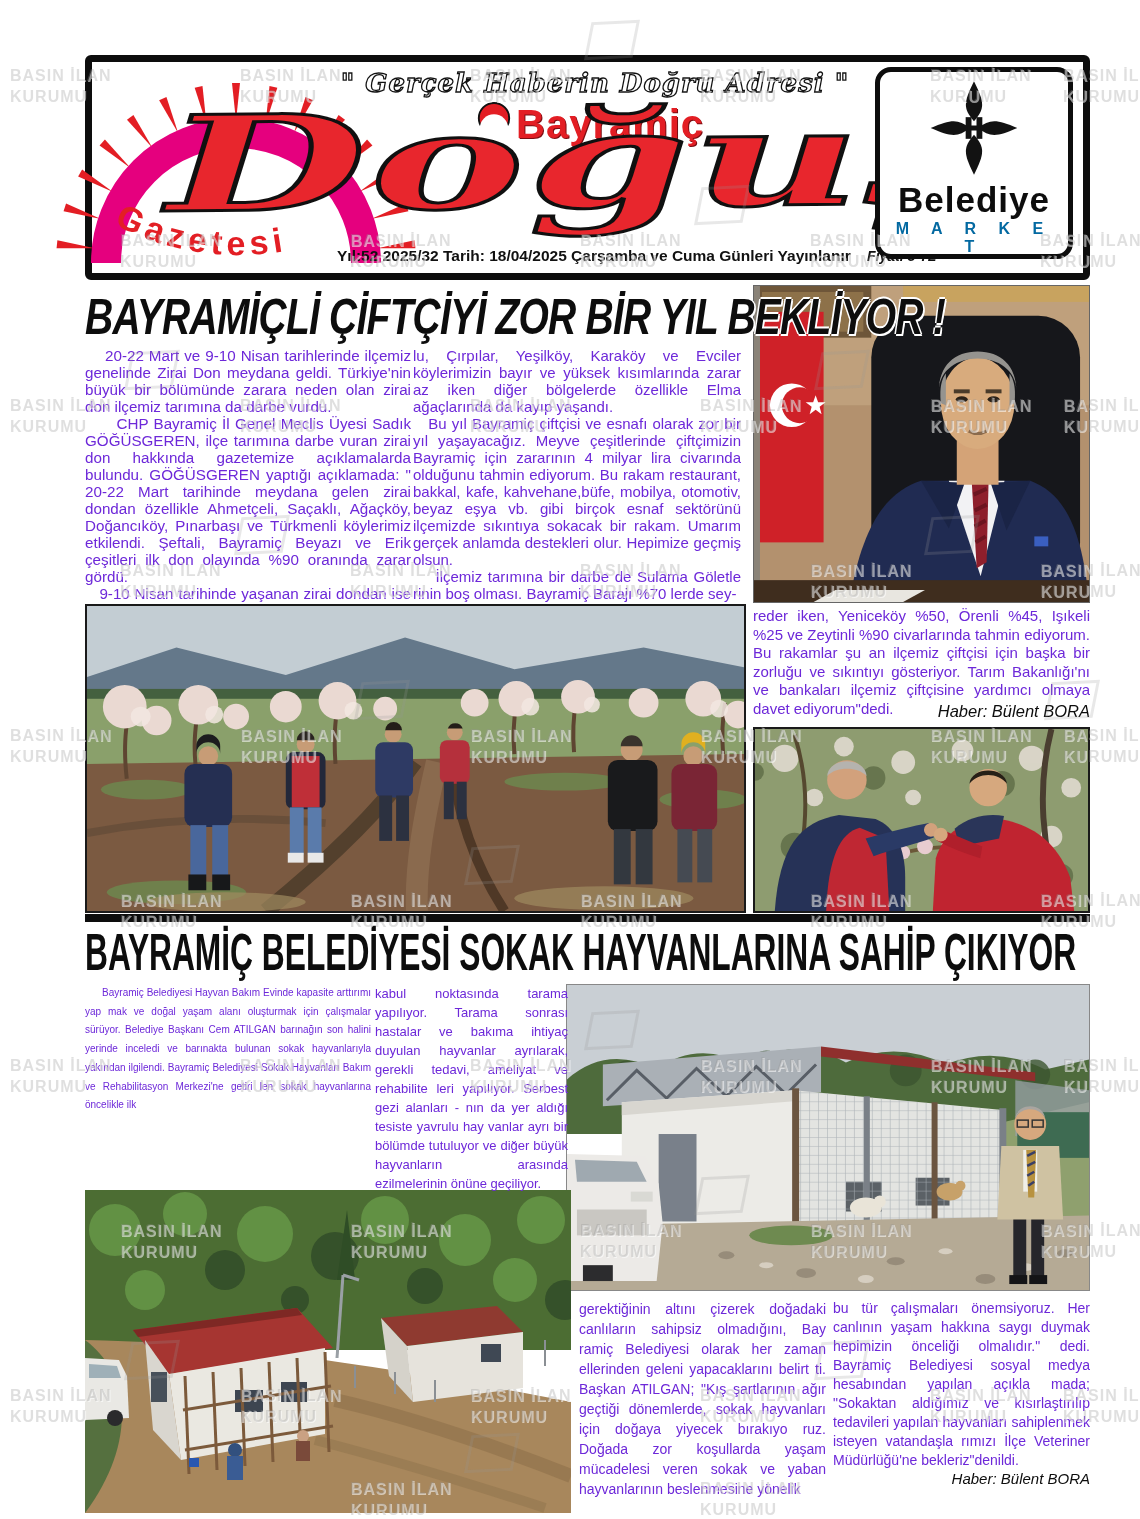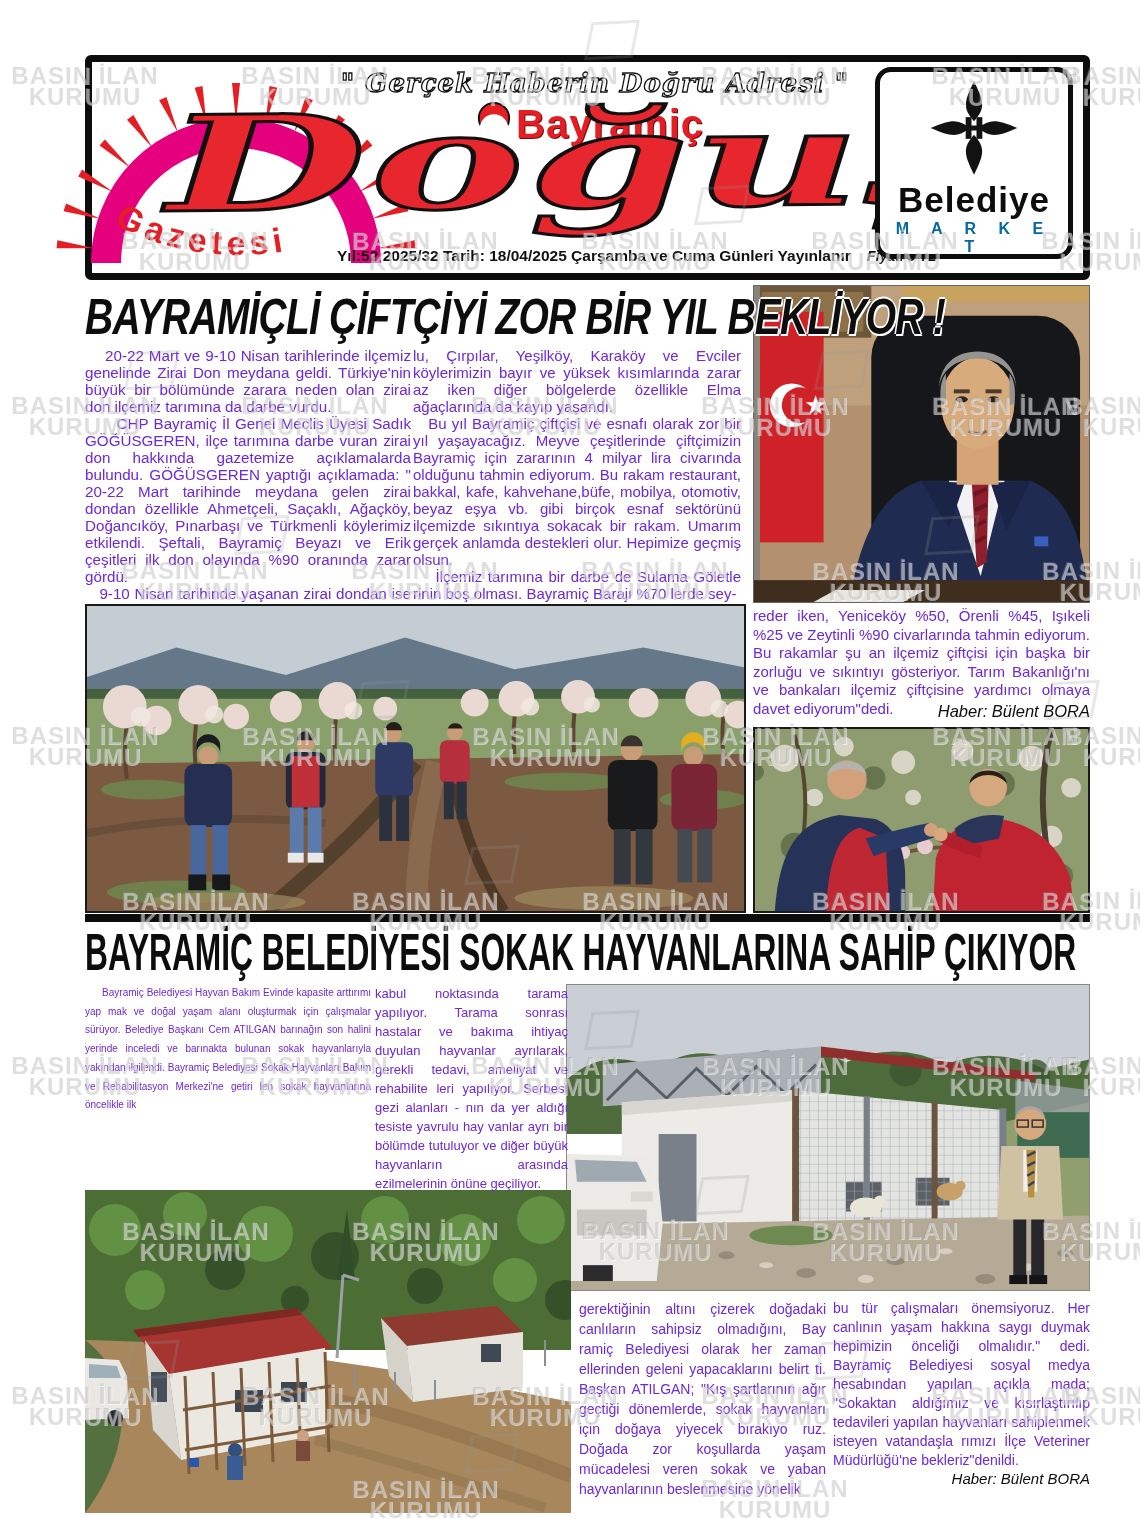--- a/index.html
+++ b/index.html
@@ -1,21 +1,21 @@
 <!DOCTYPE html>
 <html><head>
 <meta charset="utf-8">
 <style>
   html,body{margin:0;padding:0;background:#fff;}
   .page{position:relative;width:1140px;height:1519px;background:#fff;overflow:hidden;
         font-family:"Liberation Sans",sans-serif;color:#1b1b1b;}
   
   .wm-layer{position:absolute;inset:0;z-index:10;pointer-events:none;}
-  .wm{position:absolute;width:150px;text-align:center;color:rgba(150,150,150,0.30);
-      font-weight:900;font-size:24px;line-height:21px;letter-spacing:1px;
+  .wm{position:absolute;width:150px;color:rgba(150,150,150,0.30);
+      font-weight:900;font-size:16px;line-height:21px;letter-spacing:1px;
       text-shadow:1px 1px 0 rgba(255,255,255,0.55);}
   .wm:nth-child(3n)::after{content:"";position:absolute;right:-16px;top:-44px;width:42px;height:32px;
       border:3px solid rgba(150,150,150,0.22);transform:skewX(-14deg) rotate(-3deg);}
   
   .masthead{position:absolute;left:85px;top:55px;width:1005px;height:225px;background:#fff;
       border:7px solid #0d0d0d;border-radius:6px;box-sizing:border-box;z-index:2;}
   .sunlogo{position:absolute;left:-6px;top:6px;width:300px;height:200px;overflow:visible;}
   .gz-svg{position:absolute;left:2px;top:128px;width:310px;height:96px;overflow:visible;}
   .gz-svg text{font-family:"Liberation Sans",sans-serif;font-weight:900;font-size:34px;
       fill:#E31E24;letter-spacing:5px;}

